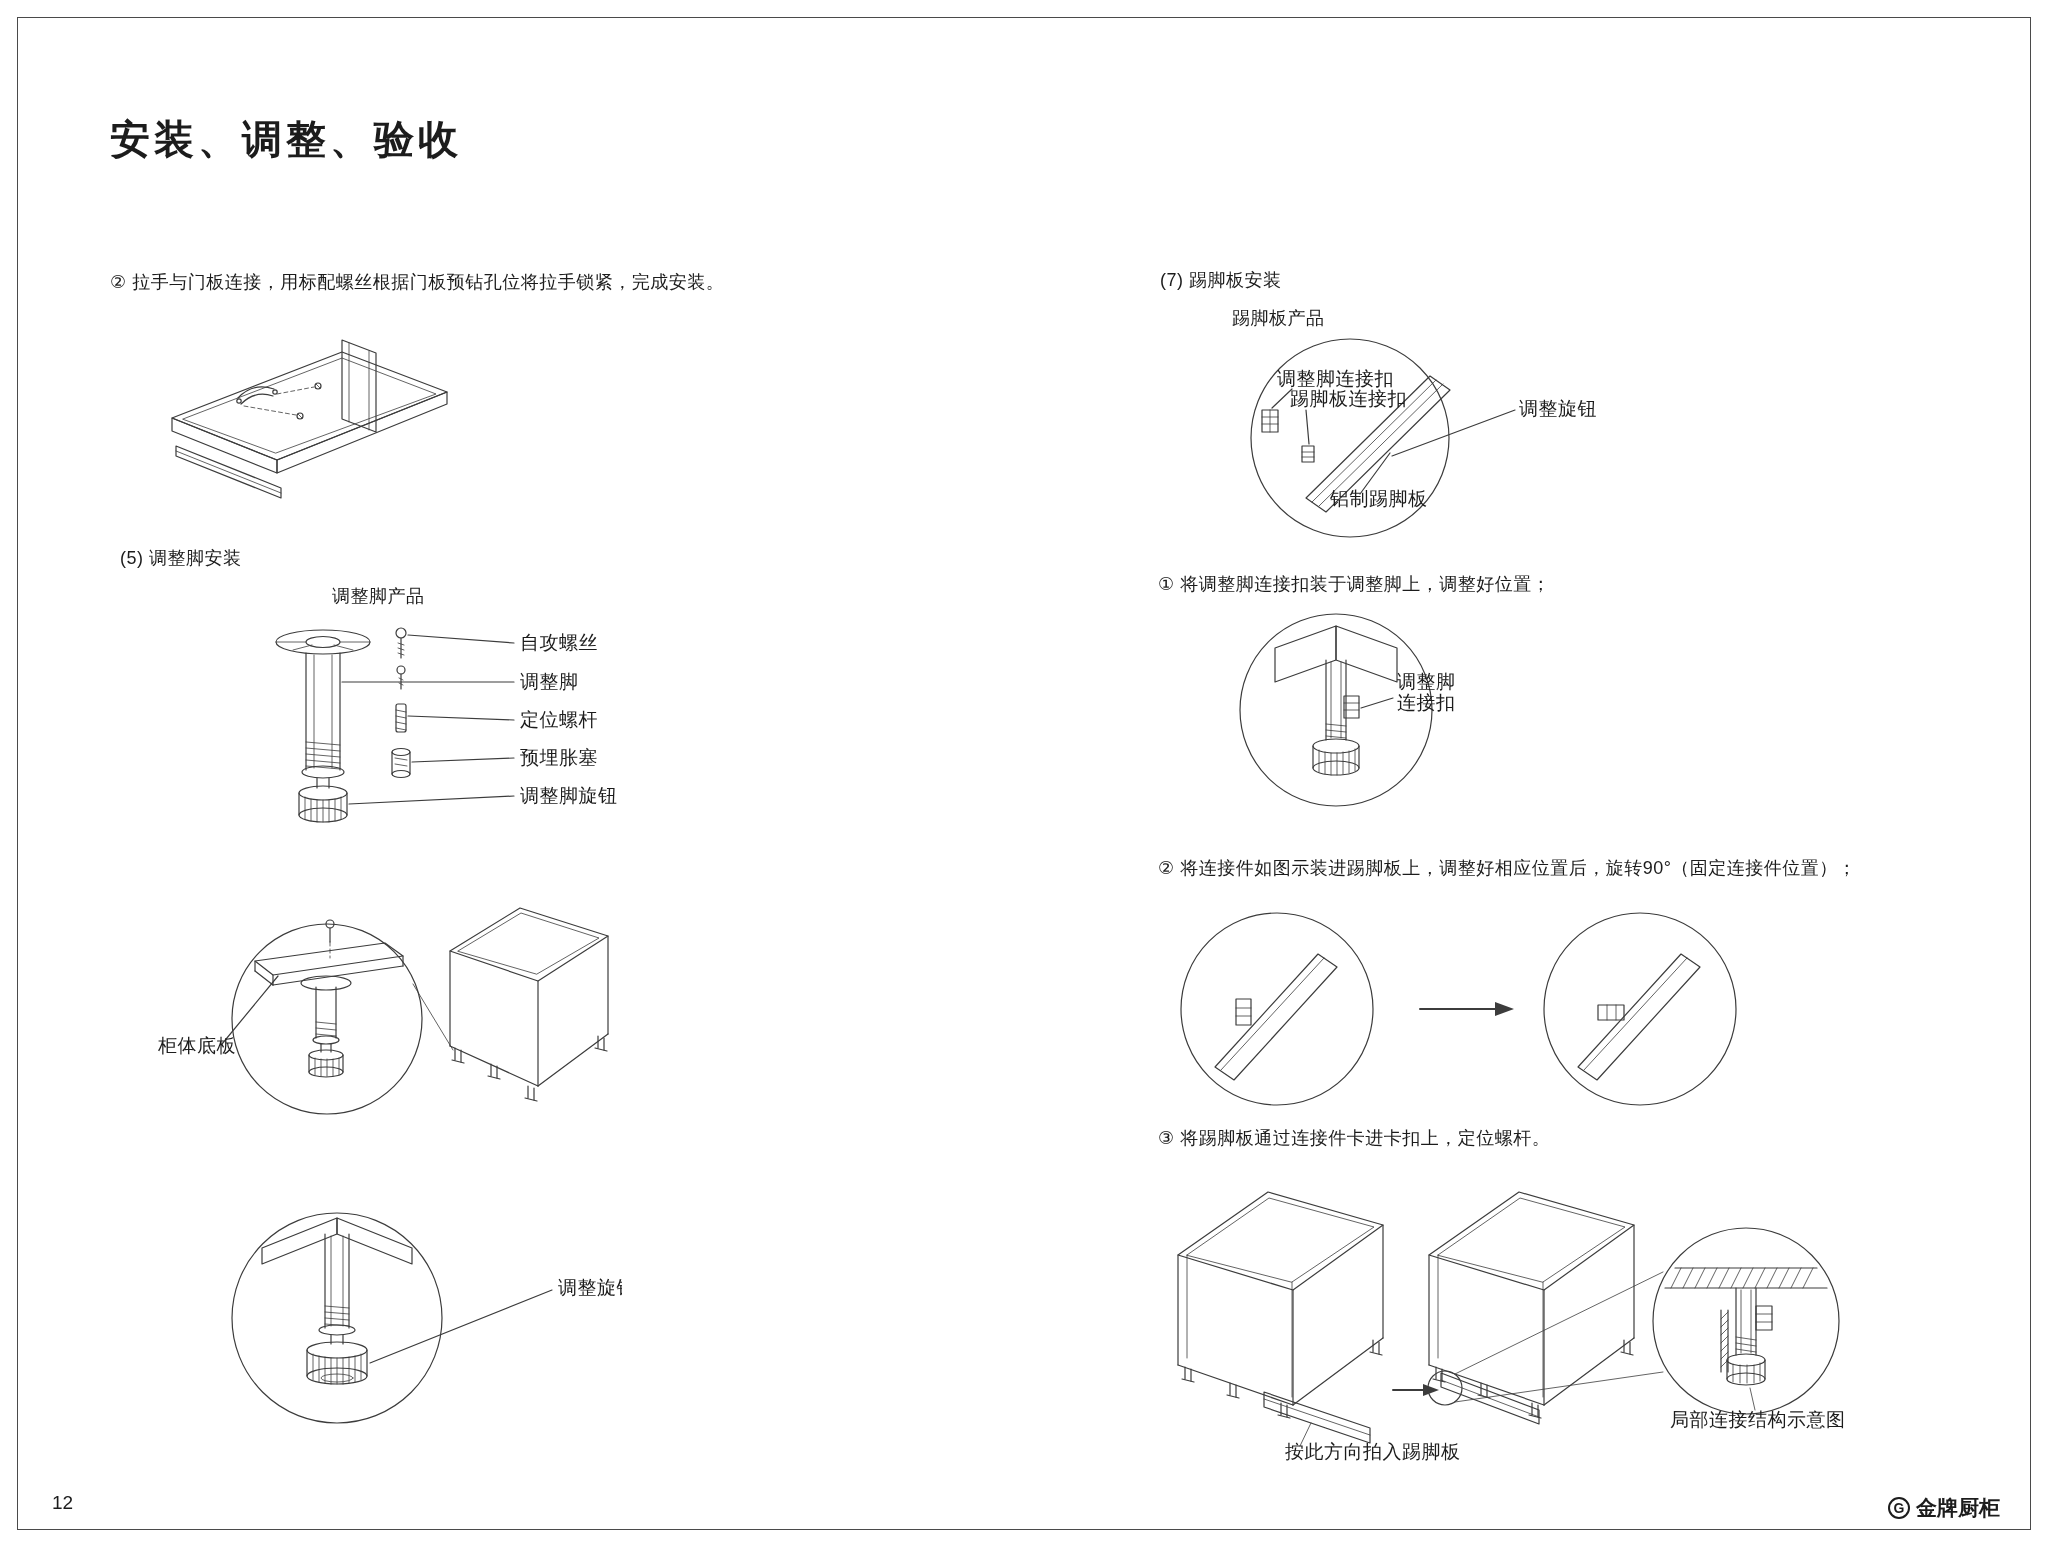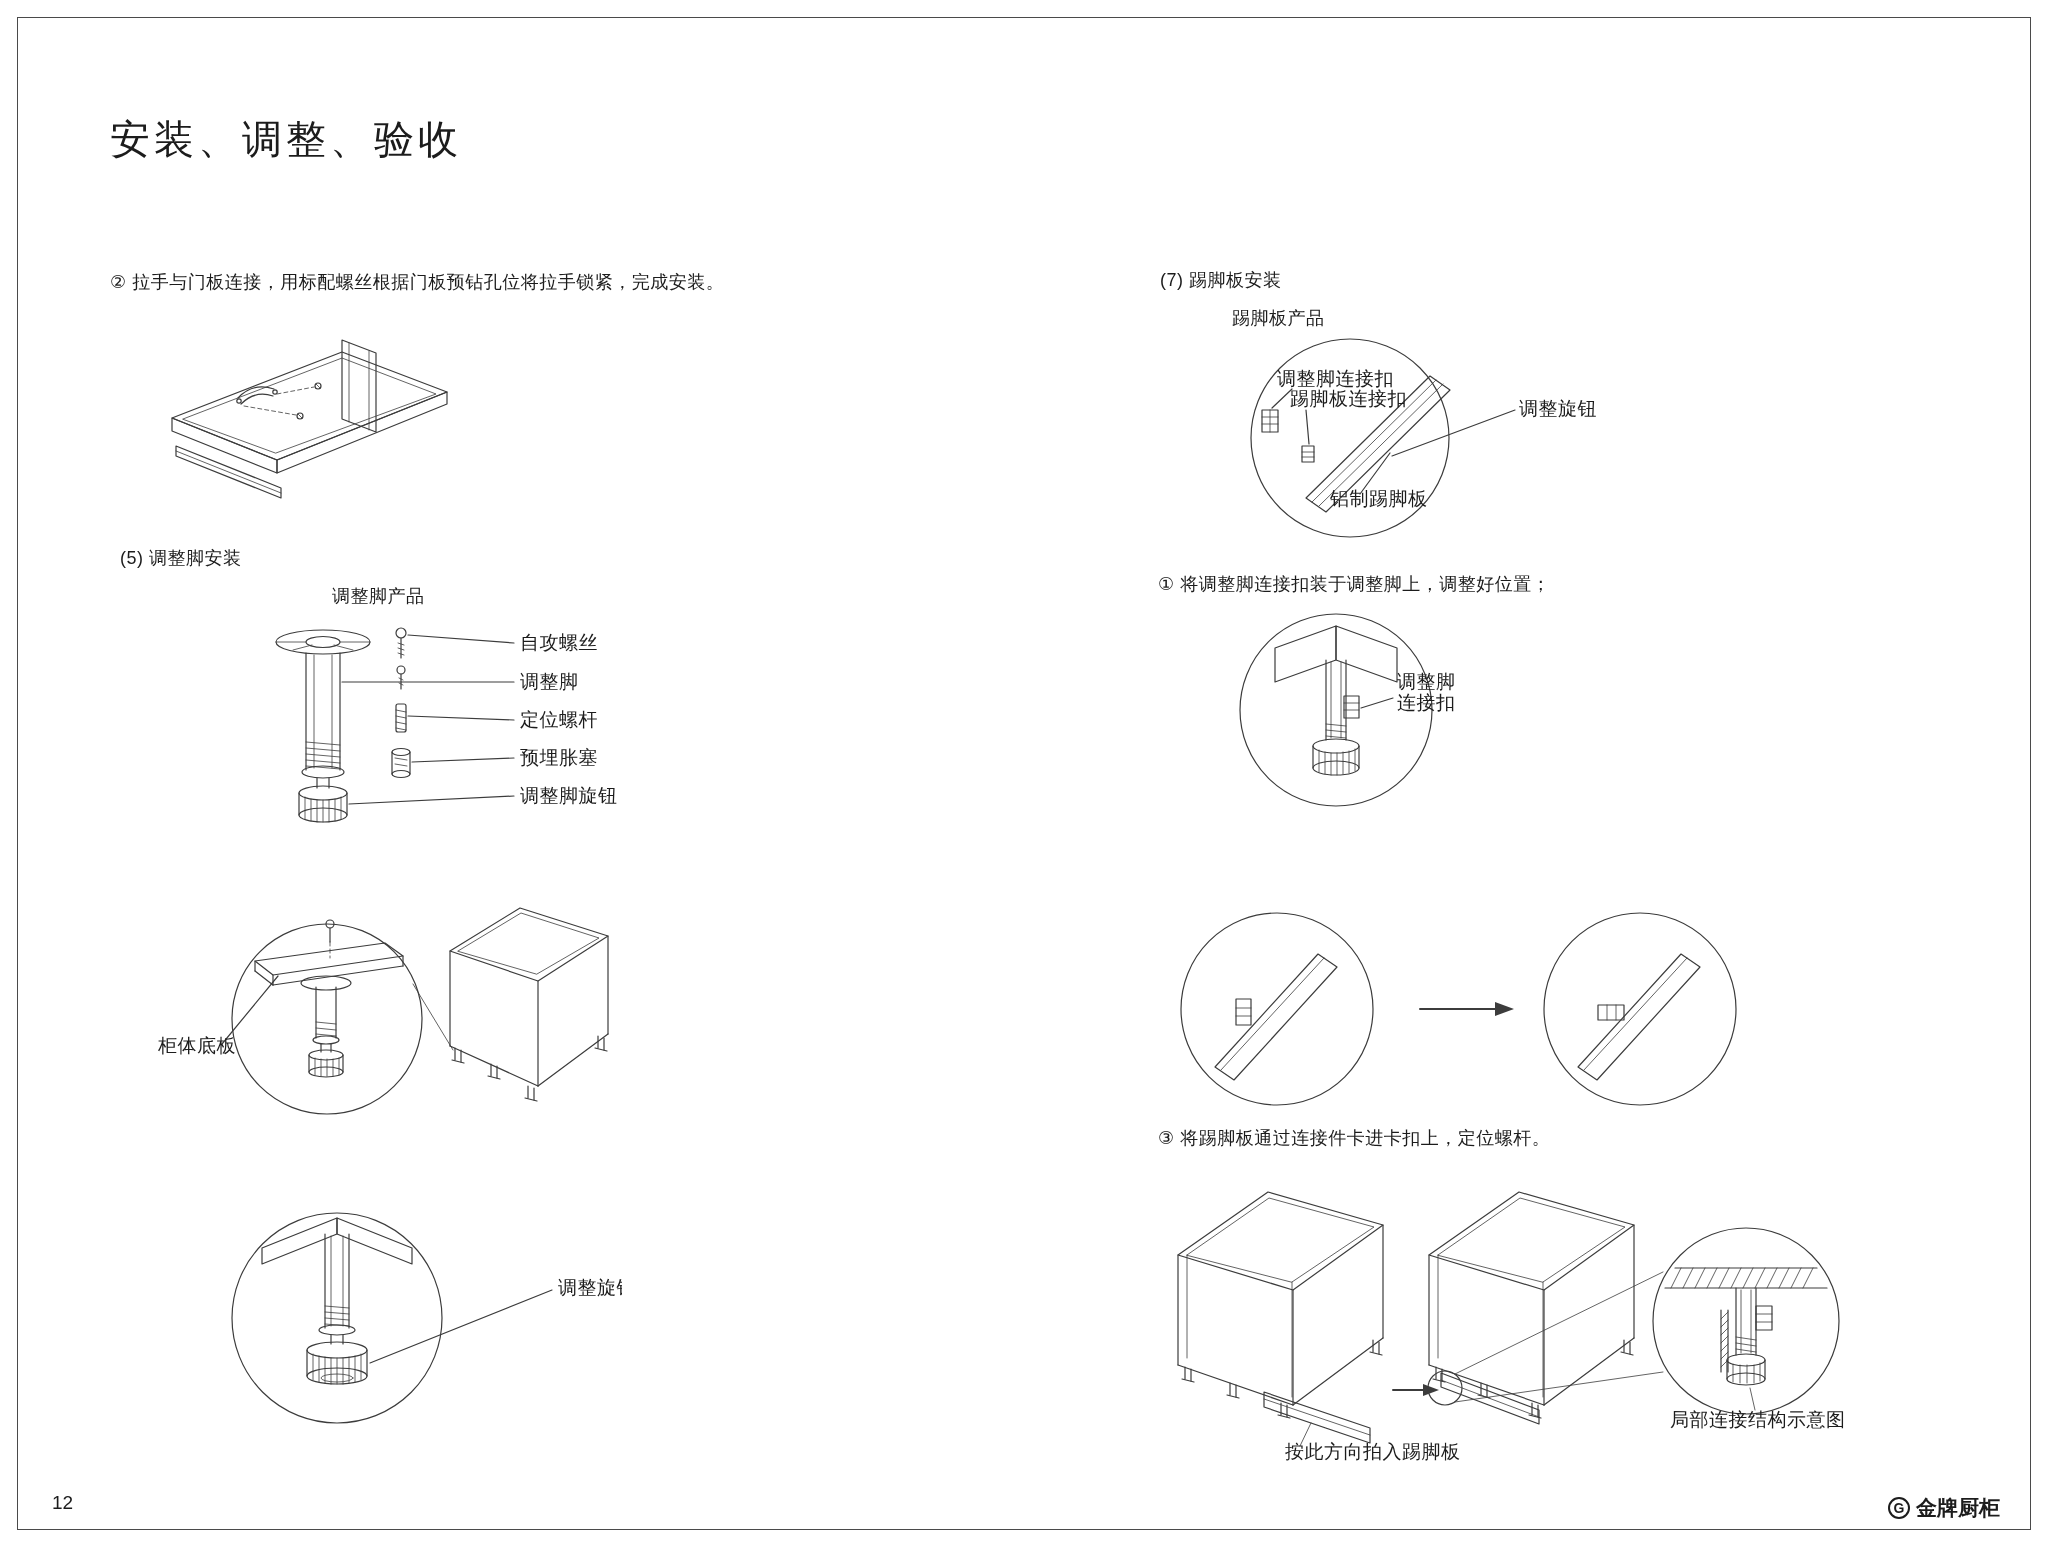--- a/index.html
+++ b/index.html
@@ -1,20 +1,20 @@
 <!DOCTYPE html>
 <html><head>
 <meta charset="utf-8">
 <style>
   * { margin:0; padding:0; box-sizing:border-box; }
   html,body { background:#ffffff; }
   body { font-family:"Liberation Sans","DejaVu Sans",sans-serif; color:#1c1c1c; }
   .page { position:relative; width:2048px; height:1547px; background:#ffffff; overflow:hidden; }
   .frame { position:absolute; left:17px; top:17px; right:17px; bottom:17px; border:1.5px solid #4a4a4a; }
-  .title { position:absolute; left:110px; top:112px; font-size:40px; font-weight:400; letter-spacing:4px; white-space:nowrap; }
+  .title { position:absolute; left:110px; top:112px; font-size:40px; font-weight:700; letter-spacing:4px; white-space:nowrap; }
   .txt { position:absolute; font-size:18px; letter-spacing:0.5px; white-space:nowrap; }
   .fig { position:absolute; }
   .art { stroke:#3c3c3c; stroke-width:1.2; fill:none; stroke-linecap:round; stroke-linejoin:round; }
   .thin { stroke-width:0.8; }
   .dash { stroke-dasharray:4 3; }
   .solid { fill:#3c3c3c; stroke:none; }
   svg text { fill:#1c1c1c; stroke:none; font-size:19px; letter-spacing:0.5px; }
   .pagenum { position:absolute; font-size:19px; }
   .brand { position:absolute; display:flex; align-items:center; gap:6px; font-weight:bold; font-size:21px; }
   .brand-g { display:inline-flex; width:22px; height:22px; border:2px solid #1c1c1c; border-radius:50%; align-items:center; justify-content:center; font-size:14px; font-weight:bold; line-height:1; }
@@ -266,20 +266,21 @@
       <line x1="102" y1="143" x2="102" y2="165" class="thin"></line>
       <line x1="108" y1="142" x2="108" y2="164" class="thin"></line>
       <line x1="114" y1="141" x2="114" y2="163" class="thin"></line>
       <line x1="120" y1="139" x2="120" y2="161" class="thin"></line>
       <line x1="158" y1="88" x2="126" y2="98"></line>
     </g>
     <text x="162" y="78">调整脚</text>
     <text x="162" y="99">连接扣</text>
   </svg>
 
+  <p class="txt" style="left:1158px;top:856px">② 将连接件如图示装进踢脚板上，调整好相应位置后，旋转90°（固定连接件位置）；</p>
 
   <svg class="fig" style="left:1170px;top:901px" width="590" height="215" viewBox="0 0 590 215">
     <g class="art">
       <circle cx="107" cy="108" r="96"></circle>
       <polygon points="45,166 148,53 167,66 64,179"></polygon>
       <line x1="51" y1="169" x2="154" y2="57" class="thin"></line>
       <rect x="66" y="98" width="15" height="26"></rect>
       <line x1="66" y1="107" x2="81" y2="107" class="thin"></line>
       <line x1="66" y1="115" x2="81" y2="115" class="thin"></line>
       <line x1="250" y1="108" x2="325" y2="108" style="stroke-width:2"></line>

